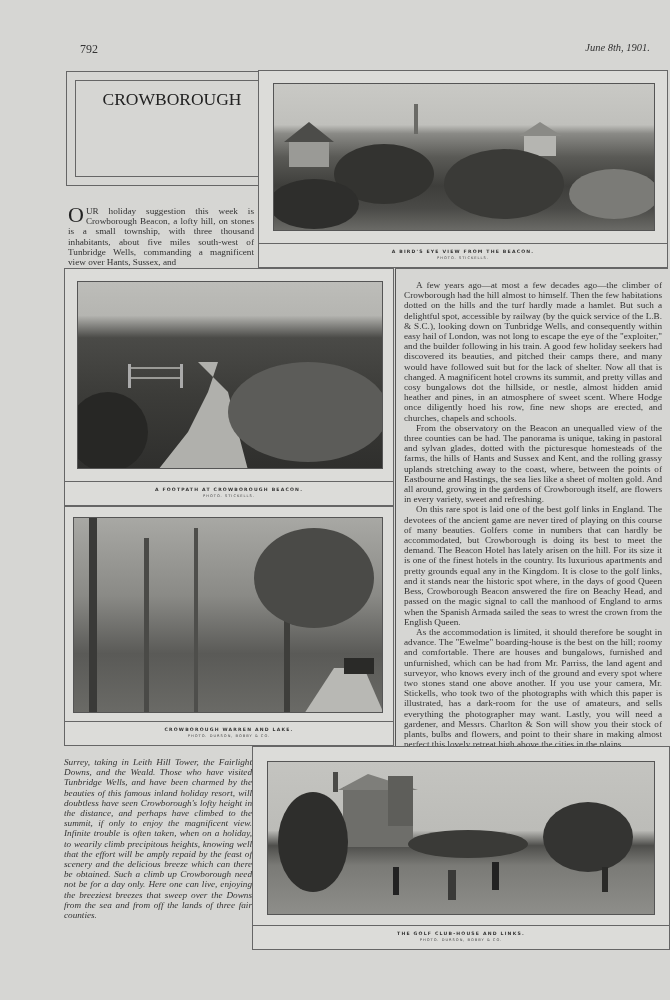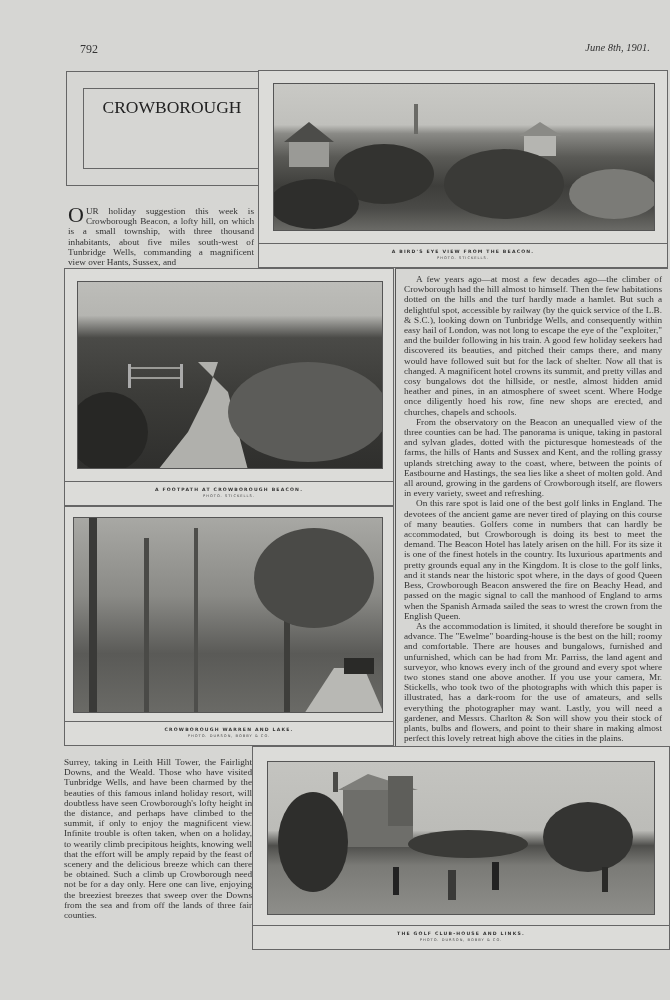--- a/index.html
+++ b/index.html
@@ -10,21 +10,21 @@
       color: #2a2a2a;
     }
     .abs { position: absolute; margin-left: 40px; }
     .header { top: 42px; left: 0; width: 670px; height: 20px; font-family: "Liberation Serif", serif; font-size: 12px; color: #333; }
     .header .pg { position: absolute; left: 40px; top: 0; }
     .header .title { position: absolute; left: 0; width: 670px; text-align: center; top: 0; letter-spacing: 0.5px; }
     .header .date { position: absolute; right: 60px; top: 0; font-size: 10.5px; font-style: italic; }
 
     .titlebox {
       left: 26px; top: 71px; width: 212px; height: 115px;
-      border: 1px solid #666; padding: 16px; box-sizing: border-box;
+      border: 1px solid #666; padding: 8px; box-sizing: border-box;
     }
     .titlebox .inner { border: 1px solid #666; width: 100%; height: 100%; box-sizing: border-box; text-align: center; padding-top: 8px; }
     .titlebox .h1 { font-family: "Liberation Serif", serif; font-size: 17.5px; line-height: 20px; color: #222; }
     .titlebox .sub { font-family: "Liberation Serif", serif; font-size: 11.2px; line-height: 12.5px; margin-top: 3px; color: #333; text-align: justify; text-align-last: center; padding: 0 5px; }
 
     .frame { border: 1px solid #666; box-sizing: border-box; background: #dcdcd9; }
     .photo { position: absolute; box-sizing: border-box; border: 1px solid #555; overflow: hidden; }
     .capbox { position: absolute; border-top: 1px solid #666; box-sizing: border-box; text-align: center; }
     .cap { font-family: "DejaVu Sans", sans-serif; font-size: 4.6px; letter-spacing: 1.2px; color: #333; font-weight: bold; margin-top: 5px; }
     .credit { font-family: "DejaVu Sans", sans-serif; font-size: 3.6px; letter-spacing: 1px; color: #444; margin-top: 2px; }
@@ -43,21 +43,21 @@
   <span class="date">June 8th, 1901.</span>
 </div>
 
 <div class="abs titlebox">
   <div class="inner">
     <div class="h1">CROWBOROUGH</div>
   </div>
 </div>
 
 <div class="abs col" style="left:28px; top:206px; width:186px;">
-  <span class="dropcap">O</span><span>UR holiday suggestion this week is Crowborough Beacon, a lofty hill, on which is a small township, with three thousand inhabitants, about five miles south-west of Tunbridge Wells, commanding a magnificent view over Hants, Sussex, and</span>
+  <span class="dropcap">O</span><span>UR holiday suggestion this week is Crowborough Beacon, a lofty hill, on stones is a small township, with three thousand inhabitants, about five miles south-west of Tunbridge Wells, commanding a magnificent view over Hants, Sussex, and</span>
 </div>
 
 <div class="abs frame" style="left:218px; top:70px; width:410px; height:198px;">
   <div class="photo" style="left:14px; top:12px; width:382px; height:148px; background: linear-gradient(180deg, #c9c9c5 0%, #c0c0bc 28%, #8a8a86 34%, #5a5a56 50%, #3e3e3b 70%, #4a4a47 85%, #6a6a66 100%);">
     <svg width="382" height="148">
       <rect x="15" y="55" width="40" height="28" fill="#9a9a96"></rect>
       <polygon points="10,58 35,38 60,58" fill="#4c4c49"></polygon>
       <rect x="250" y="50" width="32" height="22" fill="#b5b5b1"></rect>
       <polygon points="245,52 266,38 288,52" fill="#8a8a86"></polygon>
       <rect x="140" y="20" width="4" height="30" fill="#6a6a66"></rect>
@@ -105,28 +105,28 @@
   </div>
   <div class="capbox" style="left:0; top:214px; width:328px; height:24px;">
     <div class="cap">CROWBOROUGH WARREN AND LAKE.</div>
     <div class="credit">PHOTO. DURSON, BOBBY &amp; CO.</div>
   </div>
 </div>
 
 <div class="abs vrule" style="left:355px; top:268px; height:478px;"></div>
 <div class="abs hrule" style="left:355px; top:268px; width:273px;"></div>
 
-<div class="abs col" style="left:364px; top:274px; width:258px;">
+<div class="abs col" style="left:364px; top:280px; width:258px;">
   <p>A few years ago—at most a few decades ago—the climber of Crowborough had the hill almost to himself. Then the few habitations dotted on the hills and the turf hardly made a hamlet. But such a delightful spot, accessible by railway (by the quick service of the L.B. &amp; S.C.), looking down on Tunbridge Wells, and consequently within easy hail of London, was not long to escape the eye of the "exploiter," and the builder following in his train. A good few holiday seekers had discovered its beauties, and pitched their camps there, and many would have followed suit but for the lack of shelter. Now all that is changed. A magnificent hotel crowns its summit, and pretty villas and cosy bungalows dot the hillside, or nestle, almost hidden amid heather and pines, in an atmosphere of sweet scent. Where Hodge once diligently hoed his row, fine new shops are erected, and churches, chapels and schools.</p>
   <p>From the observatory on the Beacon an unequalled view of the three counties can be had. The panorama is unique, taking in pastoral and sylvan glades, dotted with the picturesque homesteads of the farms, the hills of Hants and Sussex and Kent, and the rolling grassy uplands stretching away to the coast, where, between the points of Eastbourne and Hastings, the sea lies like a sheet of molten gold. And all around, growing in the gardens of Crowborough itself, are flowers in every variety, sweet and refreshing.</p>
   <p>On this rare spot is laid one of the best golf links in England. The devotees of the ancient game are never tired of playing on this course of many beauties. Golfers come in numbers that can hardly be accommodated, but Crowborough is doing its best to meet the demand. The Beacon Hotel has lately arisen on the hill. For its size it is one of the finest hotels in the country. Its luxurious apartments and pretty grounds equal any in the Kingdom. It is close to the golf links, and it stands near the historic spot where, in the days of good Queen Bess, Crowborough Beacon answered the fire on Beachy Head, and passed on the magic signal to call the manhood of England to arms when the Spanish Armada sailed the seas to wrest the crown from the English Queen.</p>
   <p>As the accommodation is limited, it should therefore be sought in advance. The "Ewelme" boarding-house is the best on the hill; roomy and comfortable. There are houses and bungalows, furnished and unfurnished, which can be had from Mr. Parriss, the land agent and surveyor, who knows every inch of the ground and every spot where two stones stand one above another. If you use your camera, Mr. Stickells, who took two of the photographs with which this paper is illustrated, has a dark-room for the use of amateurs, and sells everything the photographer may want. Lastly, you will need a gardener, and Messrs. Charlton &amp; Son will show you their stock of plants, bulbs and flowers, and point to their share in making almost perfect this lovely retreat high above the cities in the plains.</p>
 </div>
 
-<div class="abs col" style="left:24px; top:757px; width:188px;">
+<div class="abs col" style="left:24px; top:757px; width:188px;font-style:italic;">
   <p style="text-indent:0">Surrey, taking in Leith Hill Tower, the Fairlight Downs, and the Weald. Those who have visited Tunbridge Wells, and have been charmed by the beauties of this famous inland holiday resort, will doubtless have seen Crowborough's lofty height in the distance, and perhaps have climbed to the summit, if only to enjoy the magnificent view. Infinite trouble is often taken, when on a holiday, to wearily climb precipitous heights, knowing well that the effort will be amply repaid by the feast of scenery and the delicious breeze which can there be obtained. Such a climb up Crowborough need not be for a day only. Here one can live, enjoying the breeziest breezes that sweep over the Downs from the sea and from off the lands of three fair counties.</p>
 </div>
 
 <div class="abs frame" style="left:212px; top:746px; width:418px; height:204px;">
   <div class="photo" style="left:14px; top:14px; width:388px; height:154px; background: linear-gradient(180deg, #c4c4c0 0%, #bcbcb8 45%, #4e4e4b 55%, #7a7a76 68%, #8e8e8a 100%);">
     <svg width="388" height="154">
       <rect x="75" y="25" width="70" height="60" fill="#6e6e6a"></rect>
       <polygon points="70,28 100,12 150,28" fill="#7e7e7a"></polygon>
       <rect x="120" y="14" width="25" height="50" fill="#5e5e5a"></rect>
       <rect x="65" y="10" width="5" height="20" fill="#4a4a47"></rect>

